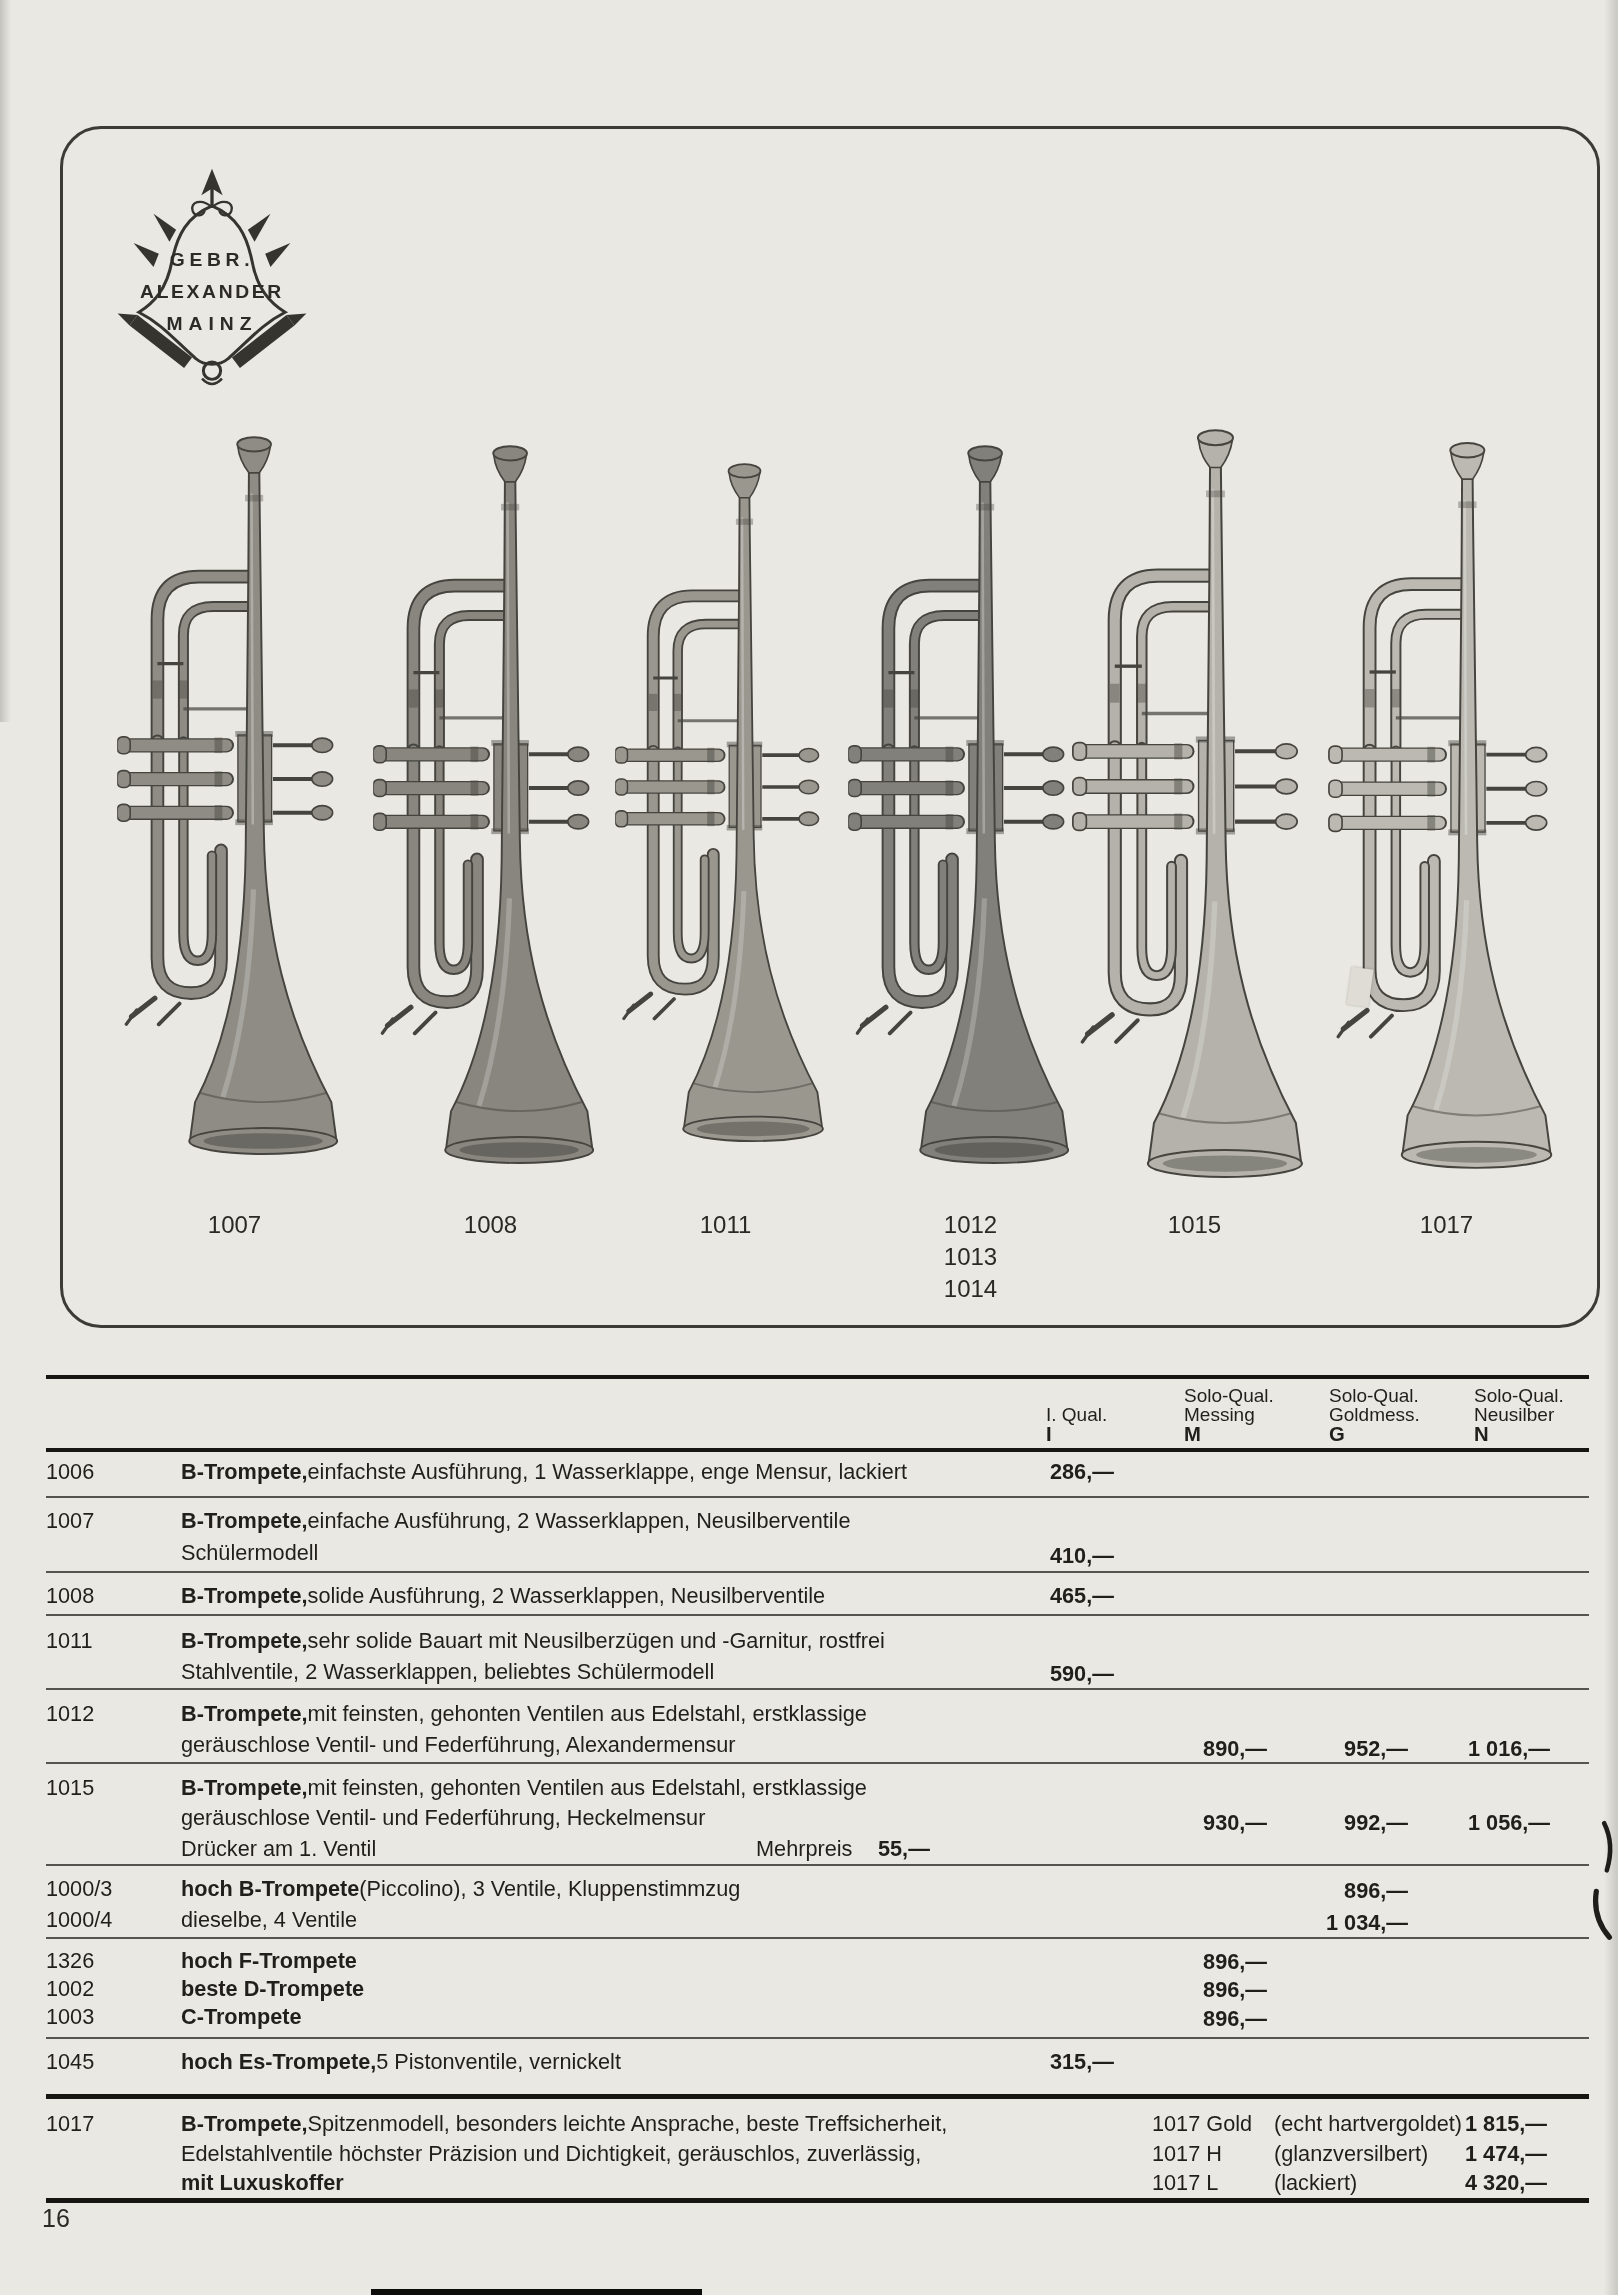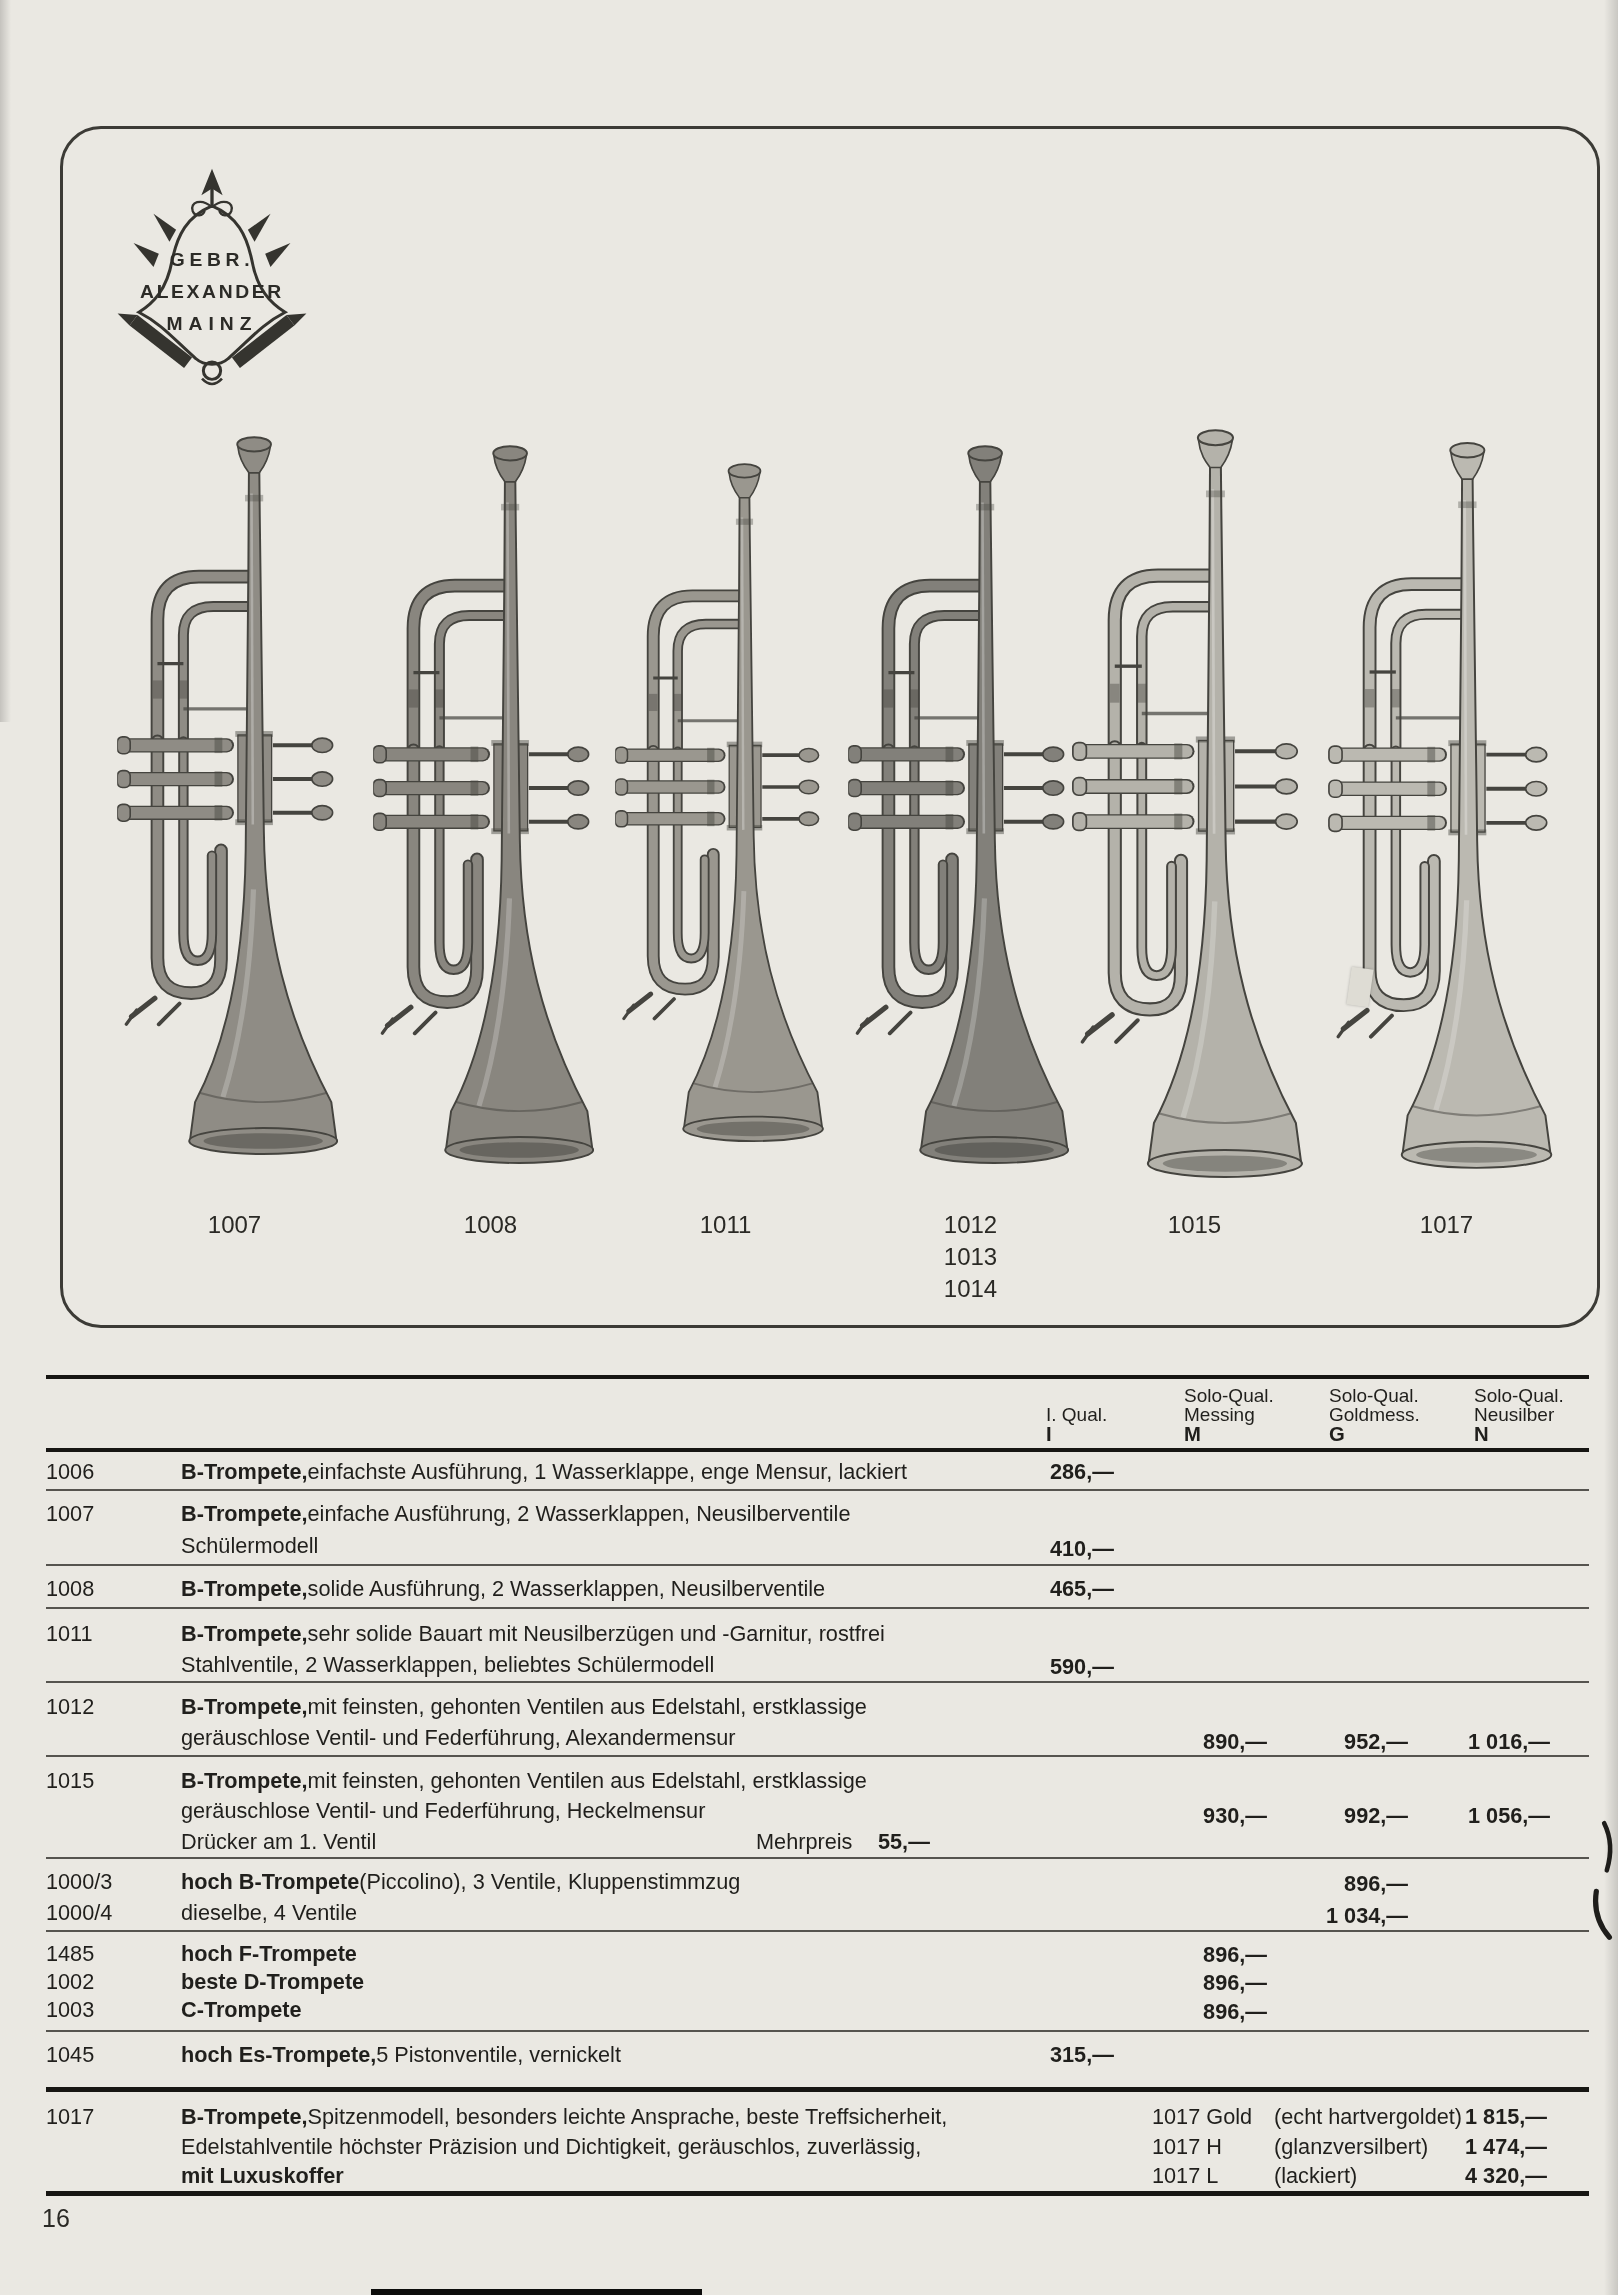--- a/index.html
+++ b/index.html
@@ -191,21 +191,21 @@
       <span class="hcol" style="left:1138px;top:25.6px">Messing</span>
       <span class="hcol hletter" style="left:1138px;top:45px">M</span>
       <span class="hcol" style="left:1283px;top:6.6px">Solo-Qual.</span>
       <span class="hcol" style="left:1283px;top:25.6px">Goldmess.</span>
       <span class="hcol hletter" style="left:1283px;top:45px">G</span>
       <span class="hcol" style="left:1428px;top:6.6px">Solo-Qual.</span>
       <span class="hcol" style="left:1428px;top:25.6px">Neusilber</span>
       <span class="hcol hletter" style="left:1428px;top:45px">N</span>
     </div>
 
-    <div class="trow" style="height:39px">
+    <div class="trow" style="height:46px">
       <span class="code" style="top:7.9px">1006</span>
       <span class="desc" style="top:7.9px"><b class="b">B-Trompete,</b> <span>einfachste Ausführung, 1 Wasserklappe, enge Mensur, lackiert</span></span>
       <span class="price p-i" style="top:7.9px">286,—</span>
     </div>
 
     <div class="trow" style="height:75px">
       <span class="code" style="top:10.5px">1007</span>
       <span class="desc" style="top:10.5px"><b class="b">B-Trompete,</b> <span>einfache Ausführung, 2 Wasserklappen, Neusilberventile</span></span>
       <span class="desc" style="top:43px">Schülermodell</span>
       <span class="price p-i" style="top:46px">410,—</span>
@@ -248,21 +248,21 @@
     <div class="trow" style="height:73px">
       <span class="code" style="top:10.5px">1000/3</span>
       <span class="desc" style="top:10.5px"><b class="b">hoch B-Trompete</b> <span>(Piccolino), 3 Ventile, Kluppenstimmzug</span></span>
       <span class="price p-g" style="top:13px">896,—</span>
       <span class="code" style="top:42px">1000/4</span>
       <span class="desc" style="top:42px">dieselbe, 4 Ventile</span>
       <span class="price p-g" style="top:45px">1 034,—</span>
     </div>
 
     <div class="trow" style="height:100px">
-      <span class="code" style="top:9.8px">1485</span>
+      <span class="code" style="top:9.8px">1326</span>
       <span class="desc b" style="top:9.8px">hoch F-Trompete</span>
       <span class="price p-m" style="top:11px">896,—</span>
       <span class="code" style="top:38px">1002</span>
       <span class="desc b" style="top:38px">beste D-Trompete</span>
       <span class="price p-m" style="top:39px">896,—</span>
       <span class="code" style="top:66px">1003</span>
       <span class="desc b" style="top:66px">C-Trompete</span>
       <span class="price p-m" style="top:68px">896,—</span>
     </div>
 

